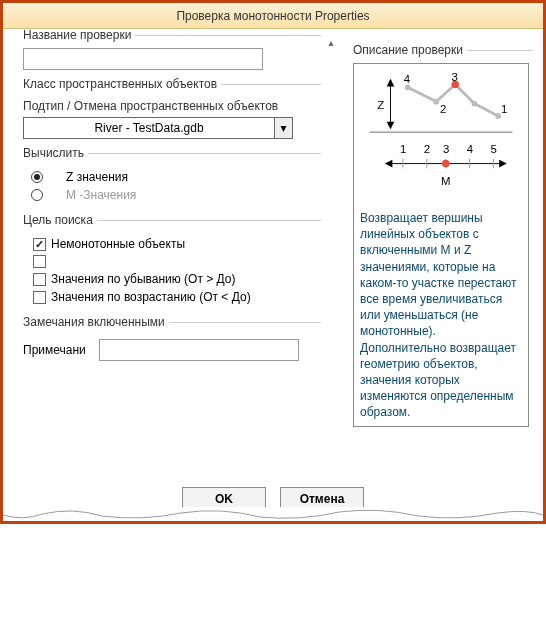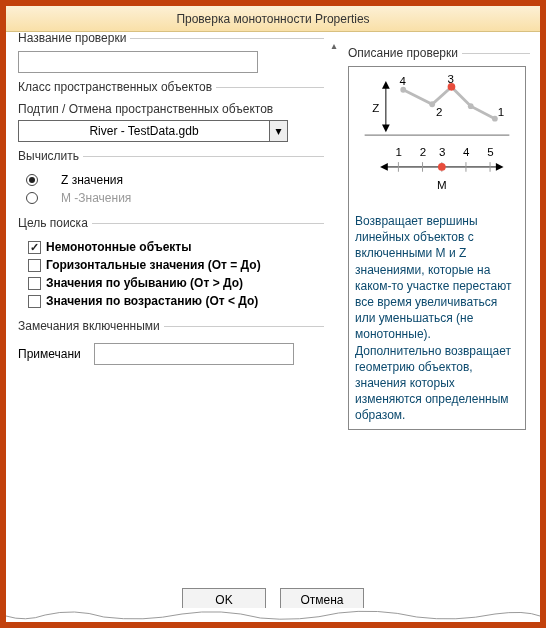--- a/index.html
+++ b/index.html
@@ -1,19 +1,19 @@
 <!DOCTYPE html>
 <html><head>
 <meta charset="utf-8">
 <style>
   * { box-sizing: border-box; margin: 0; padding: 0; font-family: "Segoe UI", Tahoma, sans-serif; font-size: 12px; }
   body { background: #fff; }
   .window {
-    width: 546px; height: 628px;
-    border: 6px solid #c2410c;
+    width: 546px; height: 524px;
+    border: 3px solid #c2410c;
     background: #fff;
     position: relative;
     overflow: hidden;
   }
   .title-bar {
     height: 26px;
     background: linear-gradient(#fdf0d5,#f9e0a8);
     border-bottom: 1px solid #d8c080;
     text-align: center; line-height: 26px;
     font-size: 13px; color: #333;
@@ -29,20 +29,21 @@
   }
   .scroll-col { width: 16px; display:flex; flex-direction:column; align-items:center; padding-top:8px; gap:4px;}
   .scroll-arrow { width:12px;height:12px; color:#666; text-align:center; line-height:12px; font-size:10px;}
   .right-panel {
     flex: 1; padding: 21px 10px 6px 2px;
   }
   .group {
     border-top: 1px solid #ccc;
     margin-top: 8px; padding-top: 2px;
     position: relative;
+    margin-left: 8px;
   }
   .group:first-child { margin-top:0; }
   .group-title {
     position: relative; top: -10px; background:#fff;
     display:inline-block; padding: 0 4px; color:#333;
   }
   .group-body { margin-top: -4px; padding: 0 4px 6px 4px; }
   .text-input {
     width: 240px; height: 22px;
     border: 1px solid #999;
@@ -57,38 +58,38 @@
   .combo-btn { width:18px; border-left:1px solid #666; text-align:center; line-height:20px; background:#eee;}
   .check-row { display:flex; align-items:center; gap:5px; margin:4px 0; }
   .check-box { width:13px;height:13px; border:1px solid #666; background:#fff; display:flex;align-items:center;justify-content:center;}
   .check-box.checked::after { content:"✓"; font-size:11px; font-weight:bold; color:#222; line-height:10px;}
   .cond-row { display:flex; gap:6px; align-items:center; }
   .sql-btn { width:44px; height:22px; border:1px solid #999; background:#f3f3f3; text-align:center; line-height:20px;}
   .radio-row { display:flex; align-items:center; gap:23px; margin:4px 0 4px 8px;}
   .radio { width:12px;height:12px;border:1px solid #444;border-radius:50%; position:relative;}
   .radio.on::after{content:"";position:absolute;inset:2px;background:#222;border-radius:50%;}
   .disabled { color:#999; }
-  .indent { margin-left: 10px; font-weight: bold; }
+  .indent { margin-left: 10px; }
   .prim-row { display:flex; align-items:center; gap:4px; margin-top:4px;}
   .prim-label { width:72px; }
   .prim-input { width: 200px; height:22px; border:1px solid #999; background:#fff;}
   .desc-box {
     border:1px solid #888; background:#fff;
     padding:6px; width:100%;
   }
   .diagram { width:100%; height:130px; position:relative; margin-bottom:10px;}
   .diagram svg { width:100%; height:100%; }
   .desc-text { color:#0c4a6e; line-height:1.35; }
   .buttons-bar {
     position:absolute; left:0; right:0; bottom:10px;
     display:flex; justify-content:center; gap:14px;
   }
   .btn {
     min-width:84px; height:24px; border:1px solid #888; background:#f3f3f3;
-    text-align:center; line-height:22px;
+    text-align:center; line-height:22px;font-weight:bold;
   }
   .torn-edge {
     position:absolute; left:0; right:0; bottom:0;
     height:14px; background:#fff;
   }
   .torn-edge svg { width:100%; height:14px; display:block;}
   .scroll-down { position:absolute; bottom:6px; left:322px; }
 </style>
 </head>
 <body>
@@ -137,21 +138,20 @@
 
       <div class="group">
         <span class="group-title">Цель поиска</span>
         <div class="group-body">
           <div class="check-row indent">
             <div class="check-box checked"></div>
             <span>Немонотонные объекты</span>
           </div>
           <div class="check-row indent">
             <div class="check-box"></div>
-            <span>Горизонтальные значения (От = До)</span>
           </div>
           <div class="check-row indent">
             <div class="check-box"></div>
             <span>Значения по убыванию (От &gt; До)</span>
           </div>
           <div class="check-row indent">
             <div class="check-box"></div>
             <span>Значения по возрастанию (От &lt; До)</span>
           </div>
         </div>

